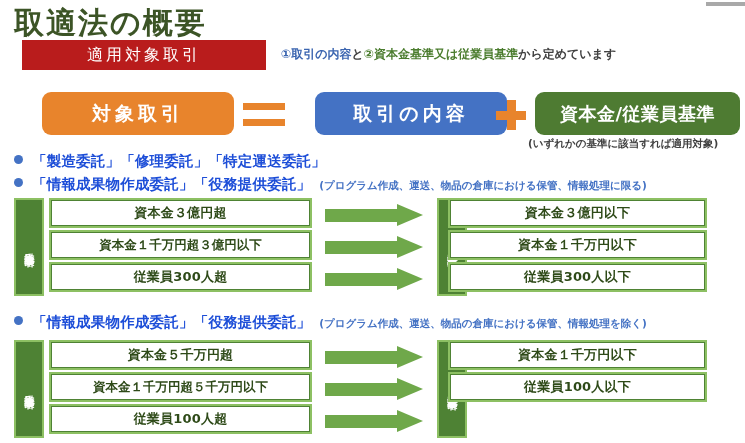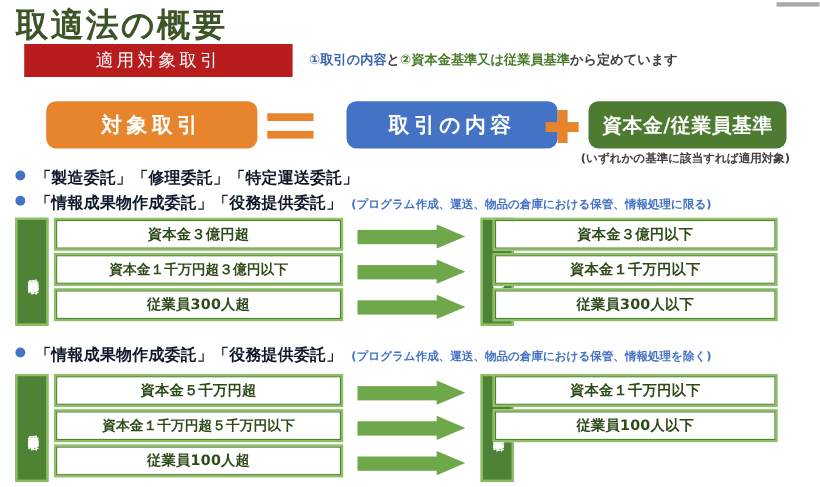--- a/index.html
+++ b/index.html
@@ -84,21 +84,21 @@
     left: 42px; top: 92px; width: 192px; height: 43px;
     background: #e8842c;
     font-size: 19px; letter-spacing: 4px;
   }
   .pill-blue {
     left: 295px; top: 92px; width: 192px; height: 43px;
     background: #4472c4;
     font-size: 19px; letter-spacing: 4px; margin-left: 20px;
   }
   .pill-green {
-    left: 535px; top: 92px; width: 180px; height: 43px;
+    left: 535px; top: 92px; width: 205px; height: 43px;
     background: #4e7b32;
     font-size: 18px; letter-spacing: 0.5px;
   }
 
   .equals-sign {
     position: absolute;
     left: 243px; top: 103px;
     width: 42px; height: 23px;
   }
   .equals-sign i {
@@ -146,21 +146,21 @@
     border-radius: 50%;
     background: #4472c4;
     margin-right: 9px;
     flex: 0 0 auto;
     position: relative;
     top: -2px;
   }
   .bullet-main {
     font-size: 14.5px;
     font-weight: bold;
-    color: #0f172a;
+    color: #1d4ed8;
     letter-spacing: 0.2px;
   }
   .bullet-sub {
     font-size: 10.5px;
     font-weight: bold;
     color: #4472c4;
     margin-left: 8px;
   }
   .bl-1 { left: 14px; top: 152px; }
   .bl-2 { left: 14px; top: 175px; }

